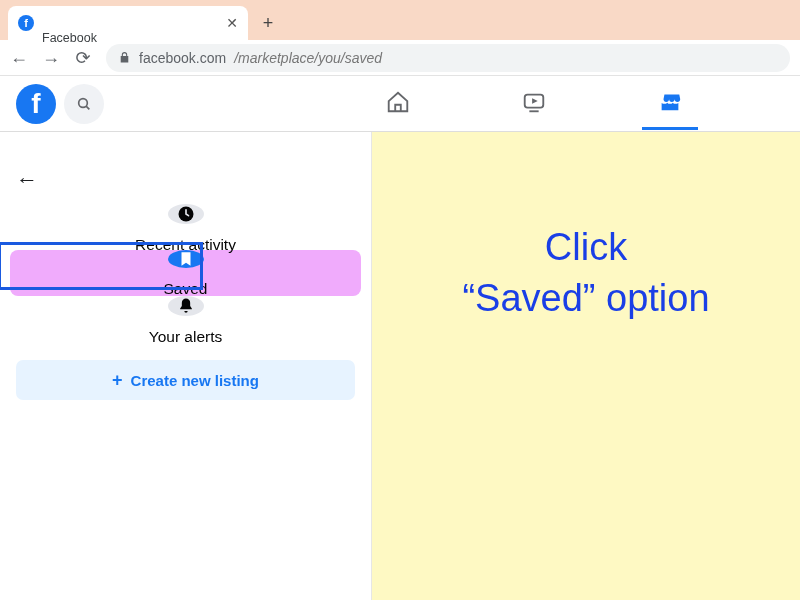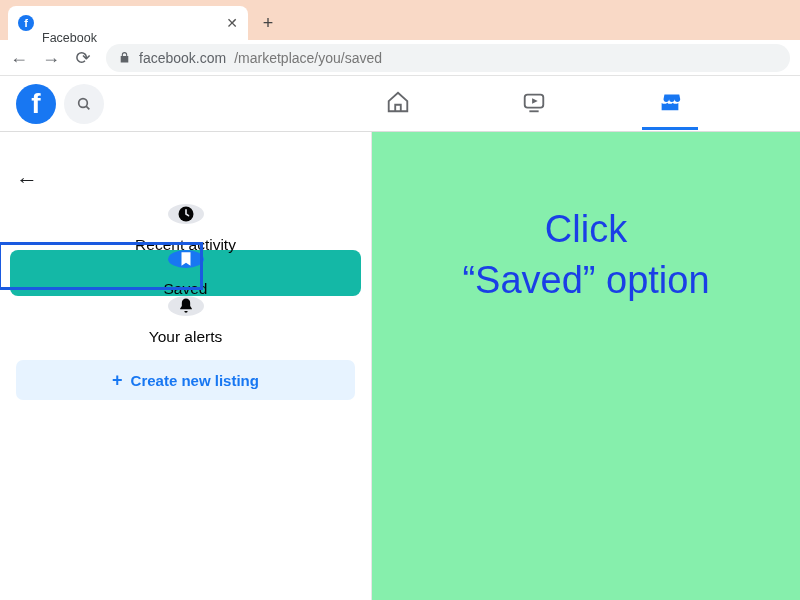--- a/index.html
+++ b/index.html
@@ -9,45 +9,45 @@
   .tabbar { height: 40px; background: #f9d9c6; display: flex; align-items: flex-end; padding-left: 8px; }
   .tab { background: #fff; height: 34px; width: 240px; border-radius: 8px 8px 0 0; display: flex; align-items: center; padding: 0 10px; gap: 8px; font-size: 12.5px; color: #3c4043; }
   .tab .favicon { width:16px; height:16px; border-radius:50%; background:#1877f2; display:flex; align-items:center; justify-content:center; color:#fff; font-weight:bold; font-size:11px;}
   .tab .title { flex:1;margin-top:29px; }
   .tab .close { font-size:14px; color:#555; }
   .newtab { width:28px; height:28px; display:flex; align-items:center; justify-content:center; font-size:18px; color:#444; margin-left:6px; margin-bottom:3px;}
   .addr { height:36px; background:#fff; border-bottom:1px solid #e3e3e3; display:flex; align-items:center; padding:0 10px; gap:14px;}
   .nav-ico { width:18px; text-align:center; font-size:18px; color:#5f6368; }
   .urlbox { flex:1; height:28px; background:#f1f3f4; border-radius:14px; display:flex; align-items:center; padding:0 12px; gap:8px; font-size:14px; color:#5f6368;}
   .lock { font-size:12px; color:#5f6368;}
-  .url-path { color:#777; }
+  .url-path { color:#777;font-style:italic; }
 
   
   .fb-top { height:56px; border-bottom:1px solid #ddd; display:flex; align-items:center; padding:0 16px; box-shadow:0 1px 2px rgba(0,0,0,.03);}
   .fb-logo { width:40px; height:40px; border-radius:50%; background:#1877f2; color:#fff; font-weight:800; font-size:28px; display:flex; align-items:center; justify-content:center; font-family: Arial;}
   .search-btn { width:40px; height:40px; border-radius:50%; background:#f0f2f5; margin-left:8px; display:flex; align-items:center; justify-content:center;}
   .center-icons { flex:1; display:flex; justify-content:center; gap:80px; align-items:center; padding-left:180px;}
   .tnav { width:56px; height:52px; display:flex; align-items:center; justify-content:center; border-bottom:3px solid transparent;}
   .tnav.active { border-bottom-color:#1877f2; }
   .tnav svg { width:26px; height:26px; }
 
   
   .content { display:flex; height: calc(600px - 40px - 36px - 56px); }
   .sidebar { width:372px; background:#fff; padding:14px 10px; border-right:1px solid #e6e6e6;}
-  .main { flex:1; background:#86efac; display:flex; align-items:flex-start; justify-content:center; padding-top:72px;}
+  .main { flex:1; background:#fef9c3; display:flex; align-items:flex-start; justify-content:center; padding-top:90px;}
   .instruction { color:#1a3fe6; font-size:38px; text-align:center; line-height:1.35; font-weight:400;}
 
   .crumb-row { display:flex; align-items:flex-start; gap:16px; padding:4px 6px 14px 6px;}
   .back-arrow { font-size:22px; color:#1c1e21; margin-top:14px;}
   .crumb-text { display:flex; flex-direction:column; }
   .crumb-small { font-size:13px; color:#65676b; }
   .crumb-big { font-size:24px; font-weight:800; color:#050505; }
 
   .side-item { display:flex; align-items:center; gap:12px; height:46px; padding:0 8px; border-radius:8px; font-size:15.5px; color:#050505; font-weight:500;flex-direction:column;}
-  .side-item.selected { background:#14b8a6; }
+  .side-item.selected { background:#f0abfc; }
   .side-item .circ { width:36px; height:36px; border-radius:50%; background:#e4e6eb; display:flex; align-items:center; justify-content:center;}
   .side-item .circ.blue { background:#1877f2; }
   .overlay-box { position:absolute; border:3px solid #1a5ae0; pointer-events:none; }
 
   .sidebar-wrap { position:relative; }
 
   .create-btn { margin:18px 6px 0 6px; height:40px; background:#e7f3ff; color:#1877f2; border-radius:7px; display:flex; align-items:center; justify-content:center; gap:8px; font-size:15px; font-weight:600;}
   .plus { font-size:18px; font-weight:700; }
 
   svg { display:block; }

